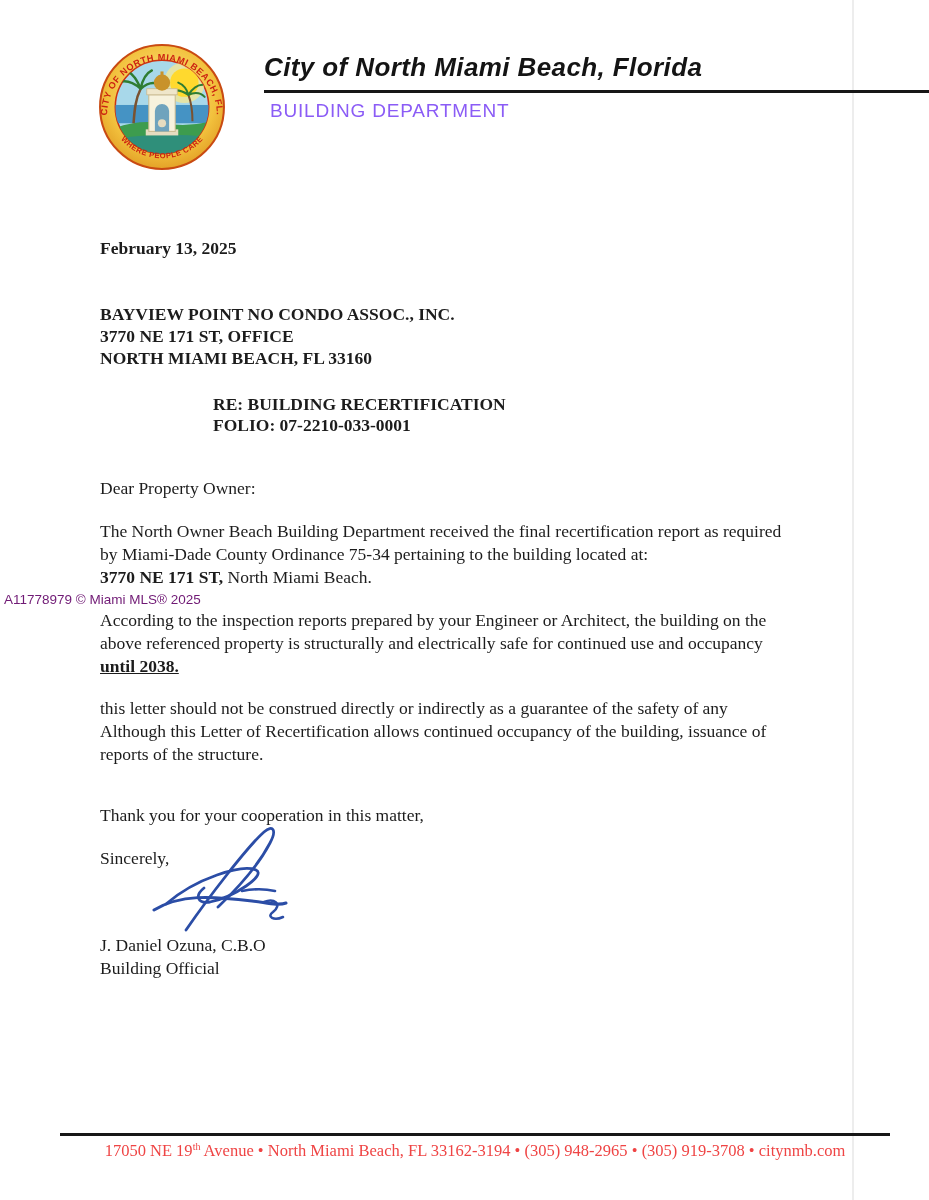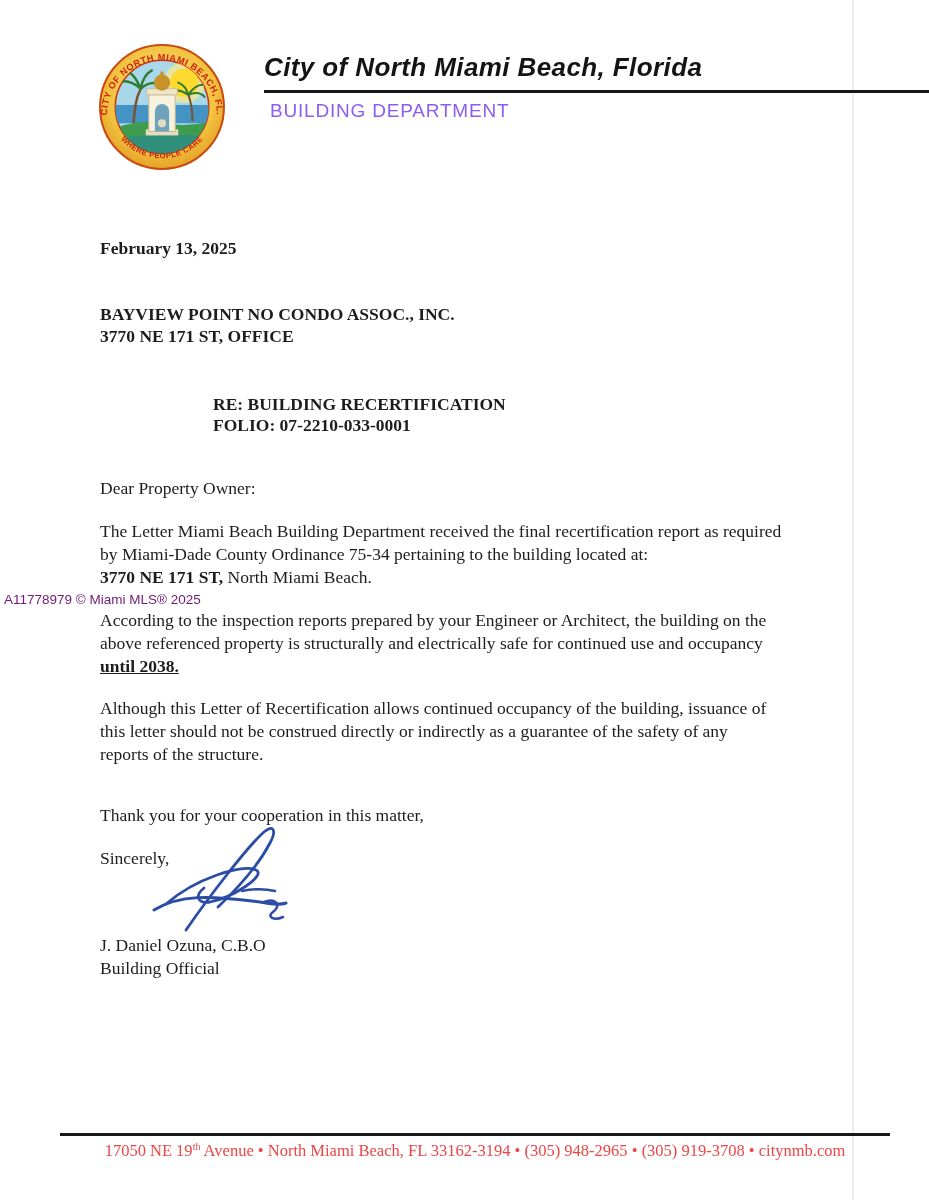--- a/index.html
+++ b/index.html
@@ -165,46 +165,47 @@
 
   <div class="city-title">City of North Miami Beach, Florida</div>
   <div class="header-rule"></div>
   <div class="dept-title">BUILDING DEPARTMENT</div>
 
   <div class="date-line">February 13, 2025</div>
 
   <div class="recipient-block">
     <div>BAYVIEW POINT NO CONDO ASSOC., INC.</div>
     <div>3770 NE 171 ST, OFFICE</div>
+    <div>NORTH MIAMI BEACH, FL 33160</div>
   </div>
 
   <div class="subject-block">
     <div>RE: BUILDING RECERTIFICATION</div>
     <div>FOLIO: 07-2210-033-0001</div>
   </div>
 
   <div class="salutation">Dear Property Owner:</div>
 
   <div class="para para-1">
-    <div>The Letter Miami Beach Building Department received the final recertification report as required</div>
+    <div>The North Owner Beach Building Department received the final recertification report as required</div>
     <div>by Miami-Dade County Ordinance 75-34 pertaining to the building located at:</div>
     <div><span class="bold">3770 NE 171 ST,</span><span> North Miami Beach.</span></div>
   </div>
 
   <div class="watermark">A11778979 © Miami MLS® 2025</div>
 
   <div class="para para-2">
     <div>According to the inspection reports prepared by your Engineer or Architect, the building on the</div>
     <div>above referenced property is structurally and electrically safe for continued use and occupancy</div>
     <div><span class="bold-underline">until 2038.</span></div>
   </div>
 
   <div class="para para-3">
+    <div>this letter should not be construed directly or indirectly as a guarantee of the safety of any</div>
     <div>Although this Letter of Recertification allows continued occupancy of the building, issuance of</div>
-    <div>this letter should not be construed directly or indirectly as a guarantee of the safety of any</div>
     <div>reports of the structure.</div>
   </div>
 
   <div class="thanks-line">Thank you for your cooperation in this matter,</div>
   <div class="sincerely-line">Sincerely,</div>
 
   <svg class="signature" viewBox="0 0 165 115">
     <g fill="none" stroke="#2b4da6" stroke-linecap="round">
       <path d="M8,92 C34,76 66,78 106,83 C122,85 132,88 140,85" stroke-width="3"></path>
       <path d="M20,86 C50,60 96,46 110,52 C121,57 88,79 64,84 C52,86 48,78 58,70" stroke-width="2.8"></path>

